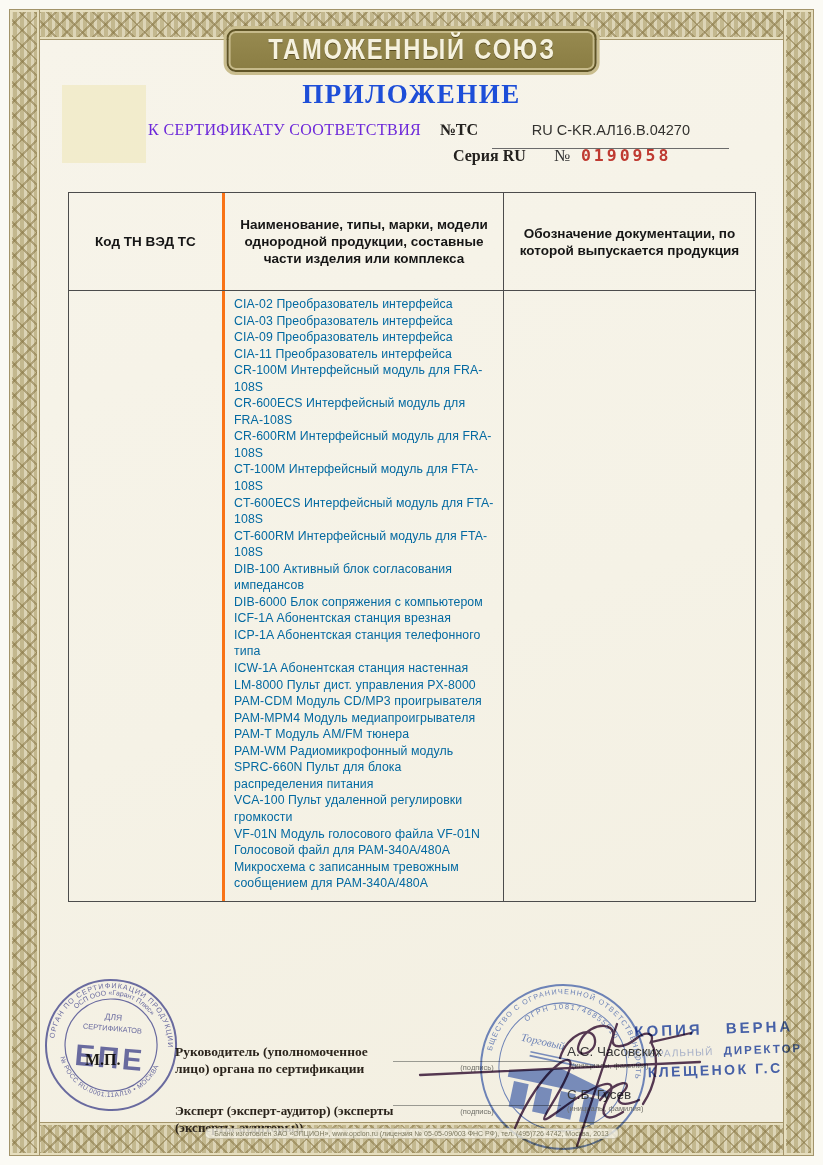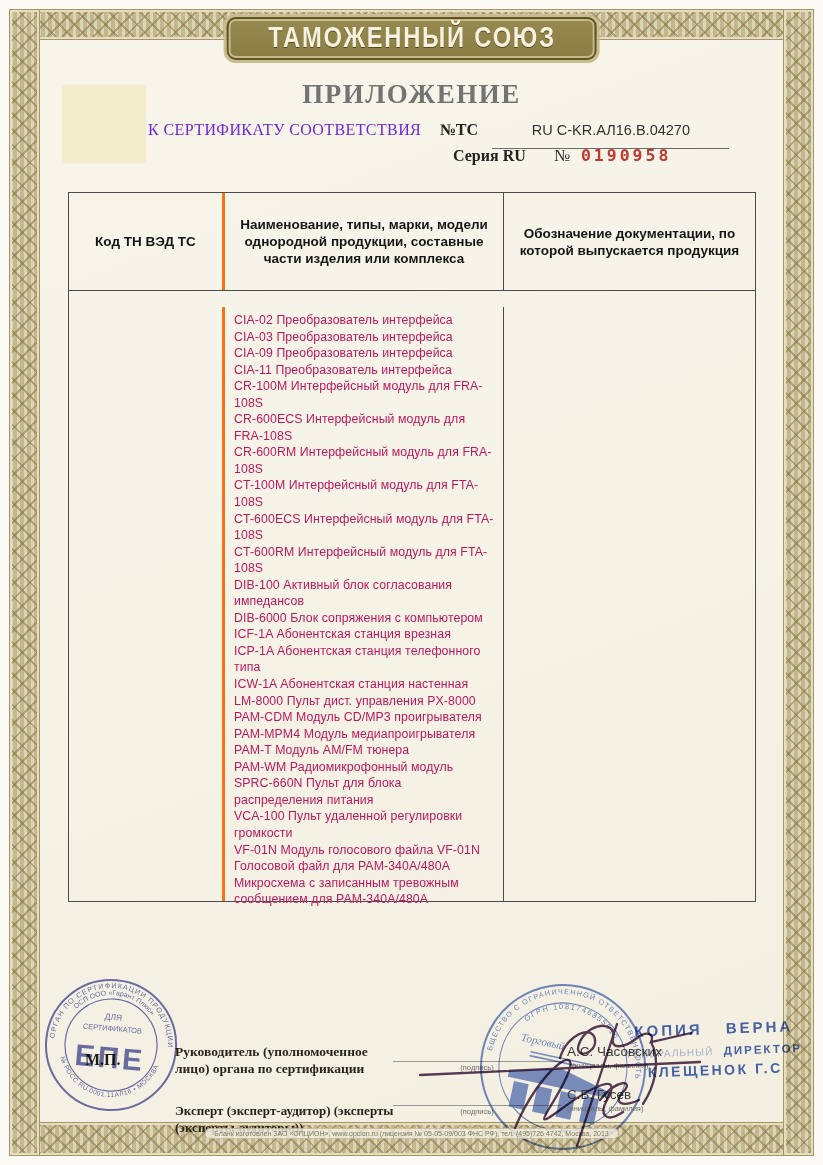--- a/index.html
+++ b/index.html
@@ -22,38 +22,38 @@
     border:1px solid #a3946a;
     box-shadow:inset 0 0 0 2px #e6debe;
   }
   .frame.top{left:9px;right:9px;top:9px;height:29px;}
   .frame.bottom{left:9px;right:9px;bottom:9px;height:32px;}
   .frame.left{left:9px;top:9px;bottom:9px;width:29px;}
   .frame.right{right:9px;top:9px;bottom:9px;width:29px;}
 
   
   .banner{
-    position:absolute;top:17px;left:50%;transform:translateX(-50%);
+    position:absolute;top:29px;left:50%;transform:translateX(-50%);
     background:linear-gradient(#978a50,#8a7d43);
     border:2px solid #5f5426;border-radius:9px;
     padding:3px 20px 5px;
     box-shadow:0 0 0 3px #c9bd8e, inset 0 0 0 2px #c6ba8a;
     z-index:5;white-space:nowrap;
   }
   .banner-text{
     display:inline-block;transform:scale(.88,1.12);transform-origin:center;
     font-weight:bold;font-size:27px;letter-spacing:2px;color:#f6f2df;
     text-shadow:0 1px 0 #55491f;
   }
   
   .watermark-square{position:absolute;left:62px;top:85px;width:84px;height:78px;background:#efe6b4;opacity:.55;}
   .doc-title{
     position:absolute;top:79px;left:0;width:100%;text-align:center;
     font-family:"Liberation Serif",serif;font-weight:bold;font-size:27px;
-    letter-spacing:1.5px;color:#737373;z-index:4;
+    letter-spacing:1.5px;color:#1d4ed8;z-index:4;
   }
   .cert-line{position:absolute;left:148px;top:121px;z-index:4;white-space:nowrap;}
   .cert-label{font-family:"Liberation Serif",serif;font-weight:normal;font-size:16px;color:#6d28d9;letter-spacing:.4px;}
   .cert-prefix{font-family:"Liberation Serif",serif;font-weight:bold;font-size:16px;color:#24221f;margin-left:14px;}
   .cert-value{
     display:inline-block;width:237px;margin-left:10px;text-align:center;
     border-bottom:1px solid #6b6b6b;font-size:14.5px;color:#33322f;padding-bottom:10px;
   }
   .series-line{position:absolute;left:453px;top:146px;z-index:4;white-space:nowrap;}
   .series-label{font-family:"Liberation Serif",serif;font-weight:bold;font-size:16px;color:#24221f;}
@@ -65,21 +65,21 @@
   
   .cert-table{position:absolute;left:68px;top:192px;width:686px;height:708px;border:1px solid #4c4c4c;z-index:3;}
   .thead{display:flex;height:97px;border-bottom:1px solid #4c4c4c;}
   .tbody{display:flex;height:610px;}
   .col1{width:153px;flex:none;}
   .col2{width:282px;flex:none;border-left:3px solid #f97316;border-right:1px solid #4c4c4c;}
   .col3{flex:1;}
   .th{display:flex;align-items:center;justify-content:center;text-align:center;
       padding:4px 10px;font-weight:bold;font-size:13.5px;line-height:17px;color:#161616;box-sizing:border-box;}
   .td{padding:5px 9px;box-sizing:border-box;}
-  .products{font-size:12.3px;line-height:16.55px;color:#be185d;letter-spacing:.1px;margin-top:16px;}
+  .products{font-size:12.3px;line-height:16.55px;color:#0369a1;letter-spacing:.1px;}
   
   .mp-label{position:absolute;left:85px;top:1051px;font-family:"Liberation Serif",serif;font-weight:bold;font-size:16px;color:#201d18;z-index:3;}
   .role1{position:absolute;left:175px;top:1043px;width:215px;
          font-family:"Liberation Serif",serif;font-weight:bold;font-size:13.5px;line-height:17px;color:#2b241c;z-index:3;}
   .role2{position:absolute;left:175px;top:1090px;width:228px;
          font-family:"Liberation Serif",serif;font-weight:bold;font-size:13px;line-height:17px;color:#2b241c;z-index:3;margin-top:12px;}
   .sig-rule{position:absolute;height:0;border-top:1px solid #9a9a92;z-index:2;}
   .sig-rule.r1{left:393px;top:1061px;width:168px;}
   .sig-rule.r2{left:393px;top:1105px;width:168px;}
   .sig-caption{position:absolute;width:168px;text-align:center;font-size:7.5px;color:#6f6f68;z-index:2;}

